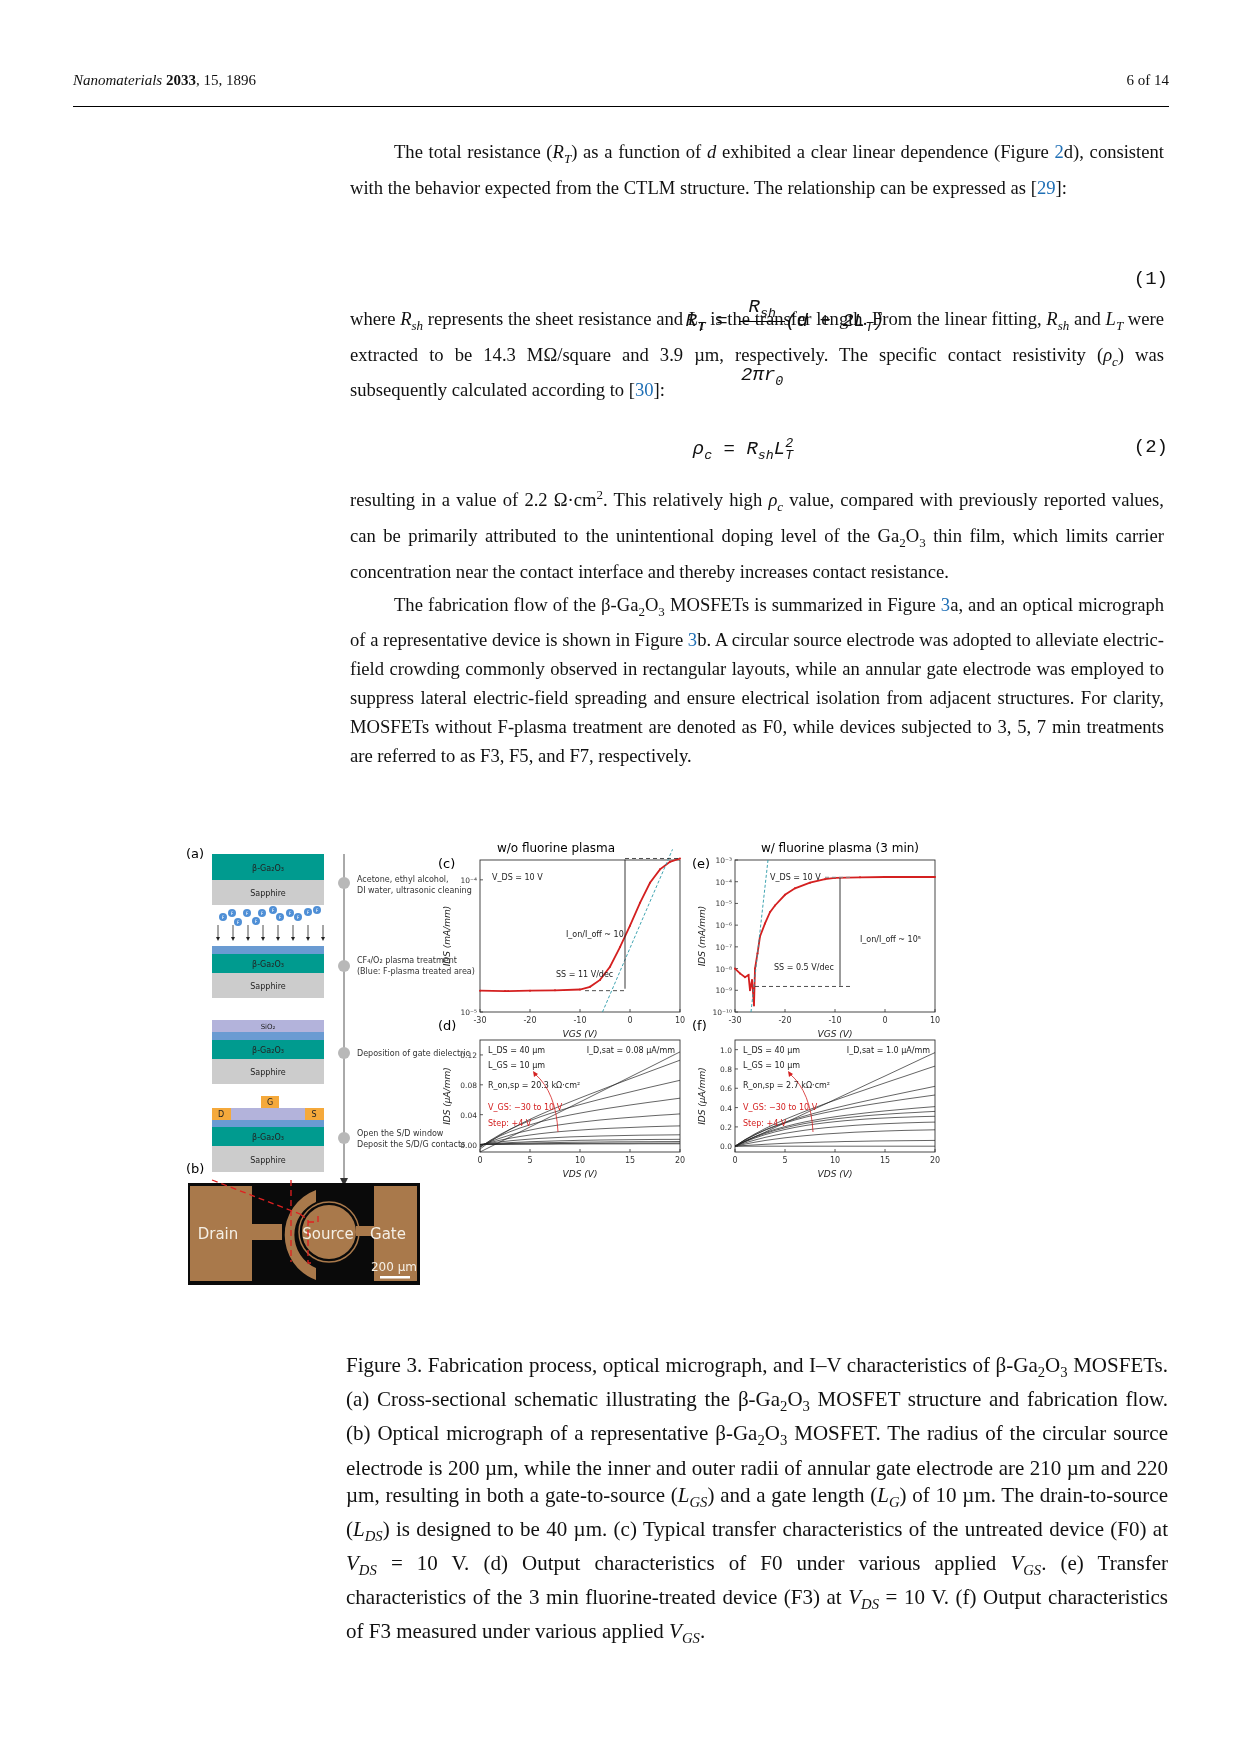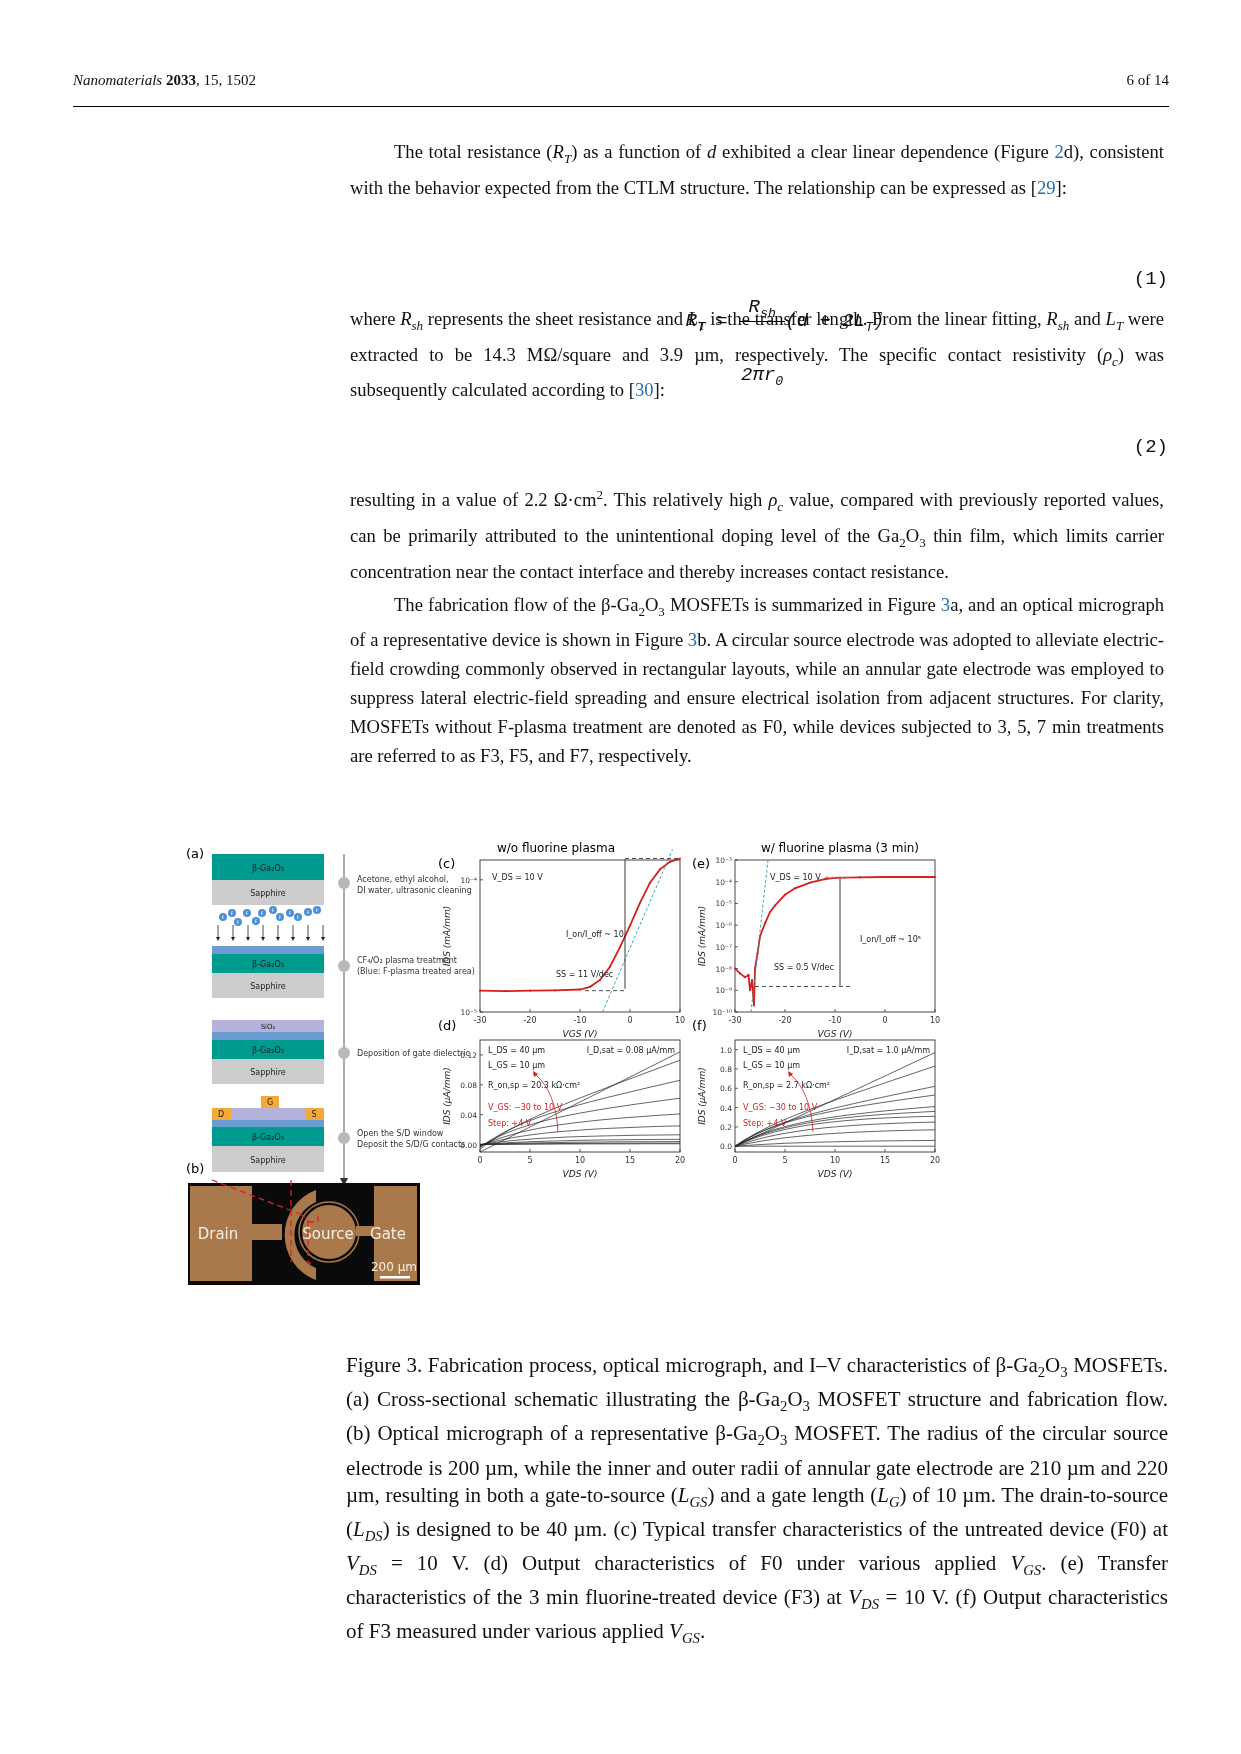--- a/index.html
+++ b/index.html
@@ -21,39 +21,40 @@
   sub, sup { font-size: 70%; }
   .fig { position: absolute; left: 180px; top: 830px; width: 880px; height: 500px; }
   .caption { position: absolute; left: 346px; top: 1352px; width: 822px; font-size: 21px; line-height: 27px; text-align: justify; font-family: "Liberation Serif", serif; }
   svg text { font-family: "DejaVu Sans", "Liberation Sans", sans-serif; }
 </style>
 </head>
 <body>
 
 <div class="hdr">
   <i>Nanomaterials</i>
-  <b>2033</b><span>, 15, 1502</span>
+  <b>2033</b><span>, 15, 1896</span>
 </div>
 <div class="pageno">6 of 14</div>
 <div class="rule"></div>
 
 <div class="body-text" style="top:133px">
   <p class="para indent"><span>The total resistance (</span><i>R<sub>T</sub></i><span>) as a function of </span><i>d</i><span> exhibited a clear linear dependence (Figure </span><span class="ref">2</span><span>d), consistent with the behavior expected from the CTLM structure.  The relationship can be expressed as [</span><span class="ref">29</span><span>]:</span></p>
 </div>
 
 <div class="eq" style="top:254px; height:50px">
   <div class="expr" style="top:0"><span style="position:relative; left:28px">R<sub>T</sub> = <span class="frac"><span class="top">R<sub>sh</sub></span><span>2πr<sub>0</sub></span></span>(d + 2L<sub>T</sub>)</span></div>
   <div class="num" style="top:14px">(1)</div>
 </div>
 
 <div class="body-text" style="top:300px">
   <p class="para"><span>where </span><i>R<sub>sh</sub></i><span> represents the sheet resistance and </span><i>L<sub>T</sub></i><span> is the transfer length.  From the linear fitting, </span><i>R<sub>sh</sub></i><span> and </span><i>L<sub>T</sub></i><span> were extracted to be 14.3 MΩ/square and 3.9 µm, respectively. The specific contact resistivity (</span><i>ρ<sub>c</sub></i><span>) was subsequently calculated according to [</span><span class="ref">30</span><span>]:</span></p>
 </div>
 
 <div class="eq" style="top:436px; height:34px">
+  <div class="expr" style="top:0"><span style="position:relative; left:-14px">ρ<sub>c</sub> = R<sub>sh</sub>L<sub>T</sub><sup style="margin-left:-8px">2</sup></span></div>
   <div class="num" style="top:0">(2)</div>
 </div>
 
 <div class="body-text" style="top:476px">
   <p class="para"><span>resulting in a value of 2.2 Ω·cm</span><sup>2</sup><span>. This relatively high </span><i>ρ<sub>c</sub></i><span> value, compared with previously reported values, can be primarily attributed to the unintentional doping level of the Ga</span><sub>2</sub><span>O</span><sub>3</sub><span> thin film, which limits carrier concentration near the contact interface and thereby increases contact resistance.</span></p>
   <p class="para indent"><span>The fabrication flow of the β-Ga</span><sub>2</sub><span>O</span><sub>3</sub><span> MOSFETs is summarized in Figure </span><span class="ref">3</span><span>a, and an optical micrograph of a representative device is shown in Figure </span><span class="ref">3</span><span>b. A circular source electrode was adopted to alleviate electric-field crowding commonly observed in rectangular layouts, while an annular gate electrode was employed to suppress lateral electric-field spreading and ensure electrical isolation from adjacent structures.  For clarity, MOSFETs without F-plasma treatment are denoted as F0, while devices subjected to 3, 5, 7 min treatments are referred to as F3, F5, and F7, respectively.</span></p>
 </div>
 
 <div class="fig">
 <svg id="figsvg" width="880" height="500" viewBox="0 0 880 500">

